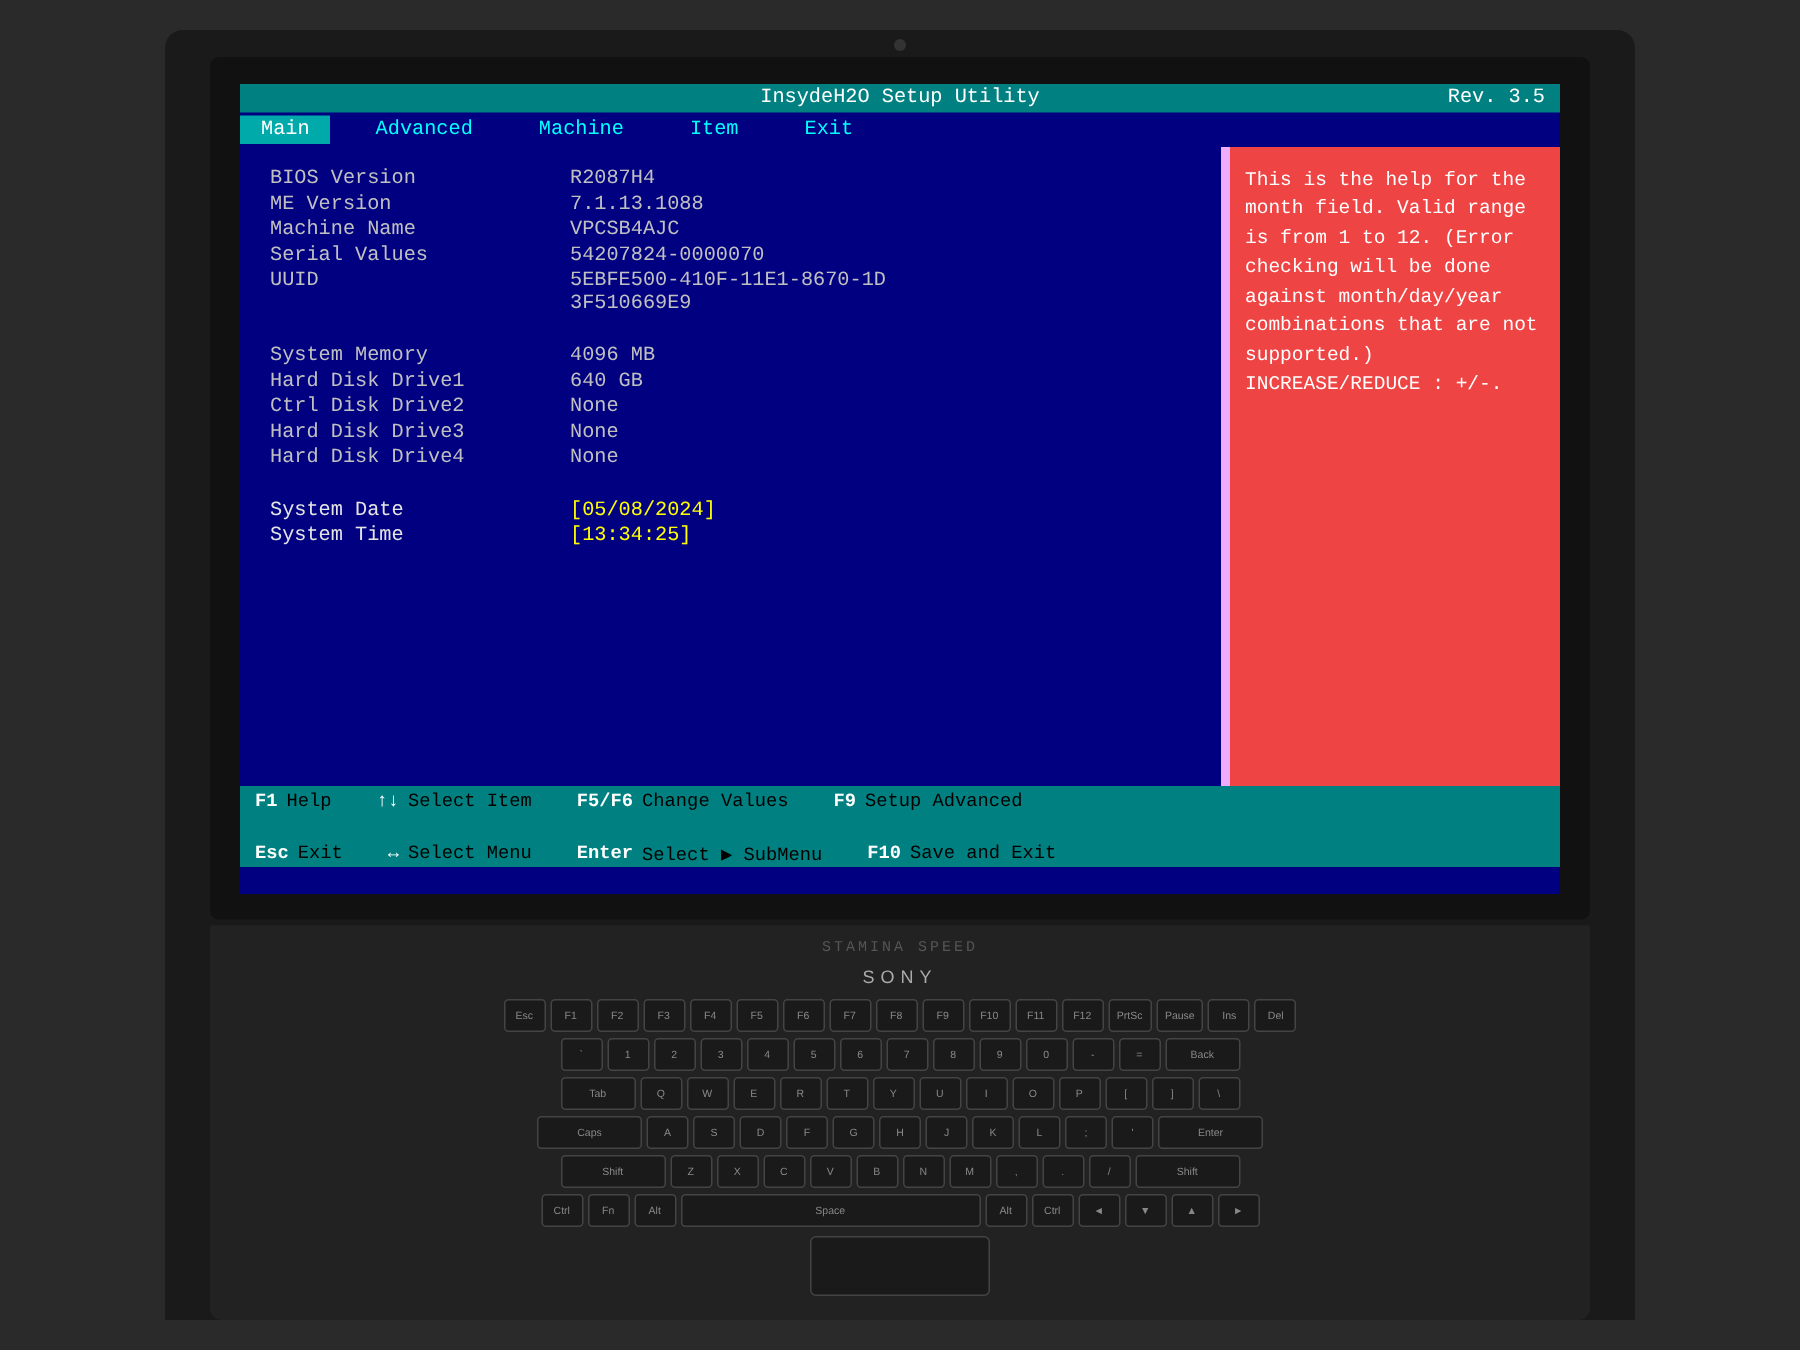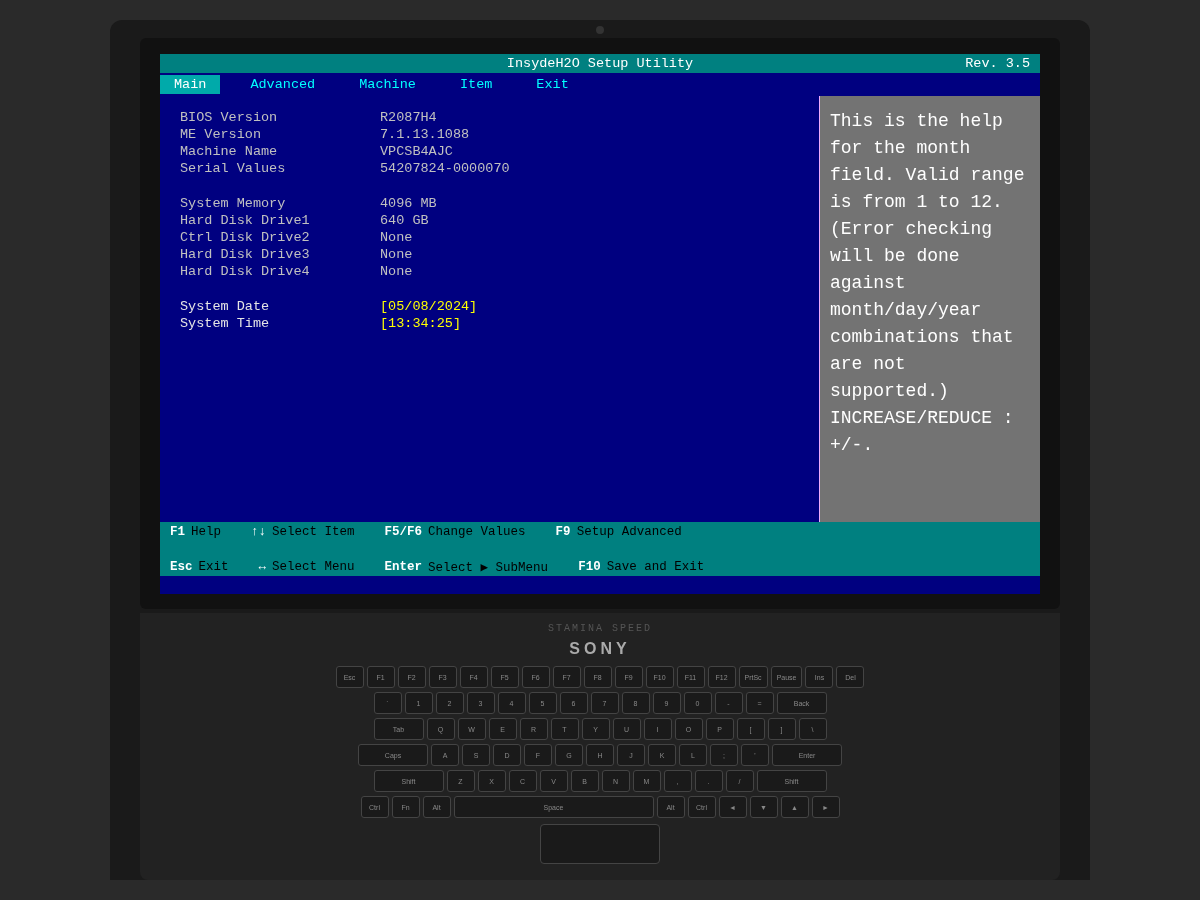--- a/index.html
+++ b/index.html
@@ -97,30 +97,30 @@
 
     .bios-body {
       display: flex;
       height: calc(100% - 60px - 54px);
     }
 
     .bios-main-content {
       flex: 1;
       padding: 14px 20px;
       color: #c0c0c0;
-      border-right: 1px solid #f0abfc;
+      border-right: 6px solid #f0abfc;
     }
 
     .bios-help-panel {
       width: 220px;
       padding: 12px 10px;
       color: #ffffff;
-      font-size: 18px;
+      font-size: 13px;
       line-height: 1.5;
-      background: #737373;
+      background: #ef4444;
     }
 
     .info-row {
       display: flex;
       margin-bottom: 2px;
     }
 
     .info-label {
       width: 200px;
       color: #c0c0c0;
@@ -181,25 +181,24 @@
       width: 920px;
       background: #222;
       border-radius: 0 0 8px 8px;
       padding: 10px 20px 16px;
       margin-top: 4px;
     }
 
     .sony-label {
       text-align: center;
       color: #aaa;
-      font-size: 16px;
+      font-size: 12px;
       letter-spacing: 4px;
       margin-bottom: 8px;
       font-family: Arial, sans-serif;
-      font-weight: bold;
     }
 
     .keyboard-rows {
       display: flex;
       flex-direction: column;
       gap: 4px;
     }
 
     .key-row {
       display: flex;
@@ -288,20 +287,27 @@
             <span class="info-label">ME Version</span>
             <span class="info-value">7.1.13.1088</span>
           </div>
           <div class="info-row">
             <span class="info-label">Machine Name</span>
             <span class="info-value">VPCSB4AJC</span>
           </div>
           <div class="info-row">
             <span class="info-label">Serial Values</span>
             <span class="info-value">54207824-0000070</span>
+          </div>
+          <div class="info-row">
+            <span class="info-label">UUID</span>
+            <span class="info-value">
+              <span>5EBFE500-410F-11E1-8670-1D</span><br>
+              <span>3F510669E9</span>
+            </span>
           </div>
 
           <div class="info-section-gap"></div>
 
           <div class="info-row">
             <span class="info-label">System Memory</span>
             <span class="info-value">4096 MB</span>
           </div>
           <div class="info-row">
             <span class="info-label">Hard Disk Drive1</span>

